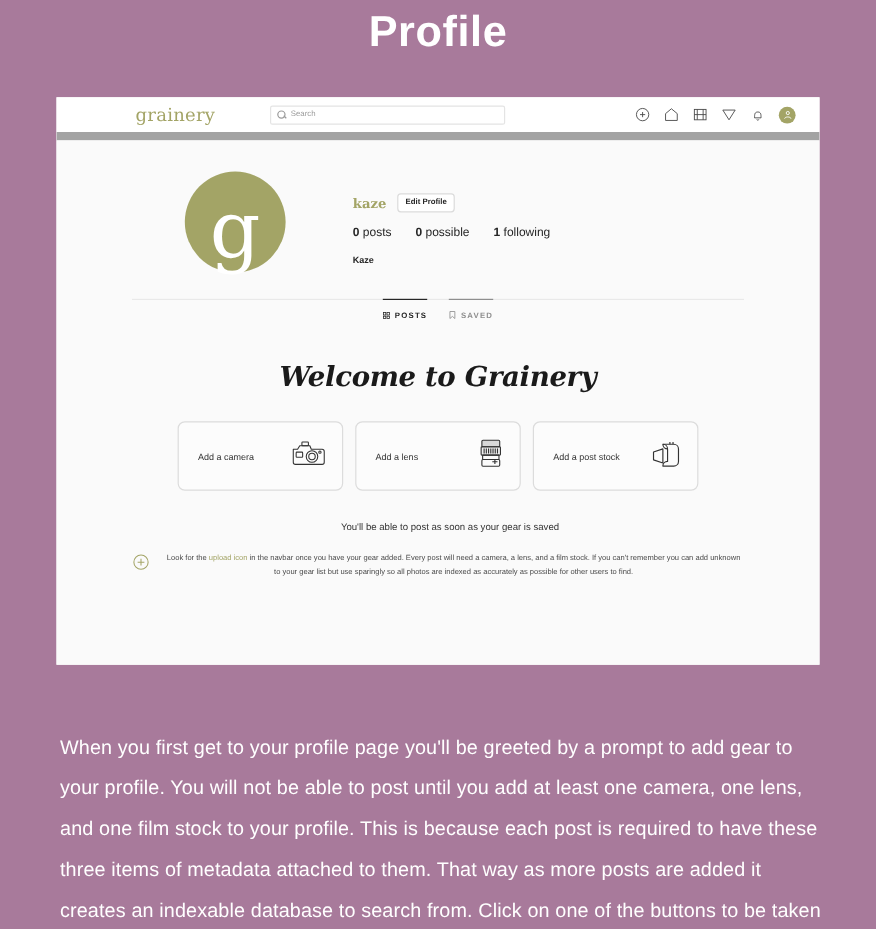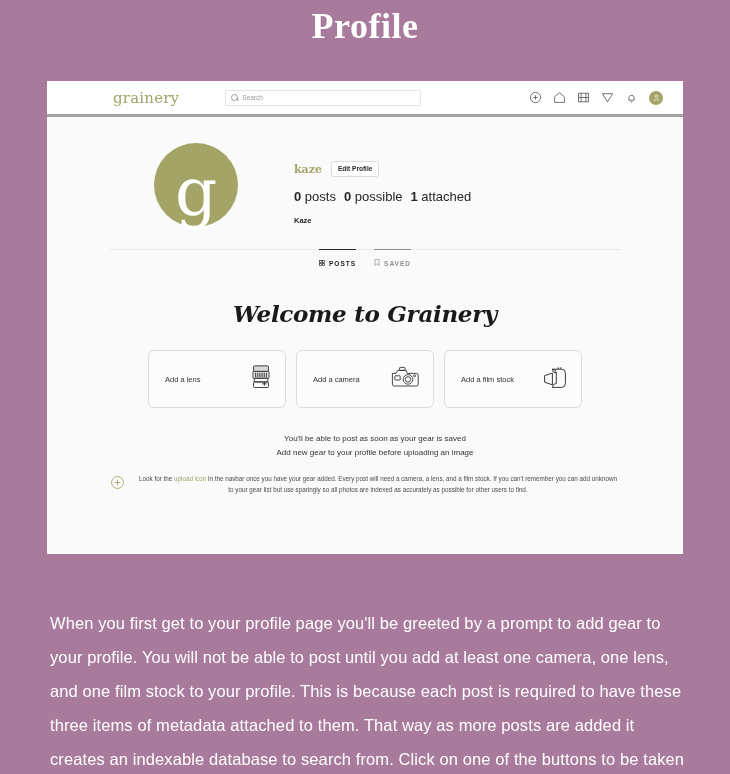--- a/index.html
+++ b/index.html
@@ -7,42 +7,42 @@
     width: 730px; height: 774px;
     background: #a87a9b;
     font-family: "Liberation Sans", sans-serif;
     overflow: hidden;
   }
 
   
   .page-title {
     text-align: center;
     color: #ffffff;
-    font-family: Liberation Serif, serif;
+    font-family: Liberation Sans, sans-serif;
     font-size: 36px;
     font-weight: bold;
     letter-spacing: 0.5px;
     padding-top: 4px;
     line-height: 44px;
   }
 
   
   .shot {
     position: absolute;
     left: 47px; top: 81px;
     width: 636px; height: 473px;
     background: #ffffff;
     overflow: hidden;
   }
 
   
   .navbar {
     height: 36px;
     background: #ffffff;
-    border-bottom: 3px solid #a3a3a3;
+    border-bottom: 7px solid #a3a3a3;
     display: flex;
     align-items: center;
     padding: 0 20px 0 0;
   }
   .brand {
     font-family: "DejaVu Serif", serif;
     font-size: 15px;
     color: #a3a466;
     margin-left: 66px;
     letter-spacing: 0.2px;
@@ -122,21 +122,21 @@
     border: 1px solid #dbdbdb;
     border-radius: 3px;
     background: #ffffff;
     font-size: 6.5px;
     font-weight: bold;
     color: #262626;
     padding: 3px 6px;
     line-height: 8px;
     cursor: pointer;
   }
-  .stats { display: flex; gap: 8px; margin-top: 12px; font-size: 13px; color: #262626; }
+  .stats { display: flex; gap: 20px; margin-top: 12px; font-size: 10px; color: #262626; }
   .stats b { font-weight: bold; }
   .stats span { font-weight: normal; }
   .fullname { margin-top: 12px; font-size: 7.5px; font-weight: bold; color: #262626; }
 
   .divider {
     margin: 22px 63px 0 63px;
     border-top: 1px solid #e9e9e9;
   }
 
   .tabs {
@@ -301,21 +301,21 @@
           <div>
             <b>0</b>
             <span>posts</span>
           </div>
           <div>
             <b>0</b>
             <span>possible</span>
           </div>
           <div>
             <b>1</b>
-            <span>attached</span>
+            <span>following</span>
           </div>
         </div>
         <div class="fullname">Kaze</div>
       </div>
     </div>
 
     <div class="divider"></div>
 
     <div class="tabs">
       <div class="tab">
@@ -337,20 +337,34 @@
         </span>
         <span>SAVED</span>
       </div>
     </div>
 
     <div class="welcome">
       <h1>Welcome to Grainery</h1>
     </div>
 
     <div class="cards">
+
+      <div class="gear-card">
+        <span class="lbl">Add a camera</span>
+        <span class="gi">
+          <svg width="30" height="24" viewBox="0 0 50 40" fill="none" stroke="#333333" stroke-width="1.5">
+            <path d="M4 14 H10 L13 9 H27 L29 14 H44 A3 3 0 0 1 47 17 V32 A3 3 0 0 1 44 35 H7 A3 3 0 0 1 4 32 Z" stroke-linejoin="round"></path>
+            <circle cx="30" cy="24" r="8"></circle>
+            <circle cx="30" cy="24" r="4.5"></circle>
+            <rect x="8" y="18" width="9" height="7" rx="1"></rect>
+            <rect x="16" y="4" width="9" height="5" rx="1"></rect>
+            <circle cx="41" cy="18" r="1.6"></circle>
+          </svg>
+        </span>
+      </div>
 
       <div class="gear-card">
         <span class="lbl">Add a lens</span>
         <span class="gi">
           <svg width="22" height="26" viewBox="0 0 34 42" fill="none" stroke="#333333" stroke-width="1.5">
             <rect x="5" y="3" width="24" height="9" rx="1.5" fill="#d8d8d8"></rect>
             <rect x="4" y="12" width="26" height="11" rx="1" fill="#efefef"></rect>
             <rect x="6" y="23" width="22" height="6" rx="1"></rect>
             <rect x="5" y="29" width="24" height="9" rx="1.5"></rect>
             <line x1="8" y1="14" x2="8" y2="21"></line>
@@ -360,51 +374,36 @@
             <line x1="20" y1="14" x2="20" y2="21"></line>
             <line x1="23" y1="14" x2="23" y2="21"></line>
             <line x1="26" y1="14" x2="26" y2="21"></line>
             <line x1="19" y1="32" x2="26" y2="32"></line>
             <line x1="22.5" y1="29" x2="22.5" y2="35"></line>
           </svg>
         </span>
       </div>
 
       <div class="gear-card">
-        <span class="lbl">Add a camera</span>
-        <span class="gi">
-          <svg width="30" height="24" viewBox="0 0 50 40" fill="none" stroke="#333333" stroke-width="1.5">
-            <path d="M4 14 H10 L13 9 H27 L29 14 H44 A3 3 0 0 1 47 17 V32 A3 3 0 0 1 44 35 H7 A3 3 0 0 1 4 32 Z" stroke-linejoin="round"></path>
-            <circle cx="30" cy="24" r="8"></circle>
-            <circle cx="30" cy="24" r="4.5"></circle>
-            <rect x="8" y="18" width="9" height="7" rx="1"></rect>
-            <rect x="16" y="4" width="9" height="5" rx="1"></rect>
-            <circle cx="41" cy="18" r="1.6"></circle>
-          </svg>
-        </span>
-      </div>
-
-      <div class="gear-card">
-        <span class="lbl">Add a film stock</span>
+        <span class="lbl">Add a post stock</span>
         <span class="gi">
           <svg width="26" height="26" viewBox="0 0 40 40" fill="none" stroke="#333333" stroke-width="1.5">
             <path d="M4 18 L16 14 V32 L4 28 Z" stroke-linejoin="round"></path>
             <path d="M16 8 H30 A6 6 0 0 1 36 14 V30 A6 6 0 0 1 30 36 H16 A6 6 0 0 1 22 30 V14 A6 6 0 0 1 16 8 Z" stroke-linejoin="round"></path>
             <path d="M22 14 A6 6 0 0 0 16 8"></path>
             <line x1="25" y1="5" x2="25" y2="8"></line>
             <line x1="29" y1="5" x2="29" y2="8"></line>
           </svg>
         </span>
       </div>
 
     </div>
 
     <div class="notes">
       <div>You'll be able to post as soon as your gear is saved</div>
-      <div>Add new gear to your profile before uploading an image</div>
     </div>
 
     <div class="hint">
       <span class="hint-icon">
         <svg width="15" height="15" viewBox="0 0 24 24" fill="none" stroke="#a3a466" stroke-width="1.4">
           <circle cx="12" cy="12" r="9.5"></circle>
           <line x1="12" y1="7.5" x2="12" y2="16.5"></line>
           <line x1="7.5" y1="12" x2="16.5" y2="12"></line>
         </svg>
       </span>

